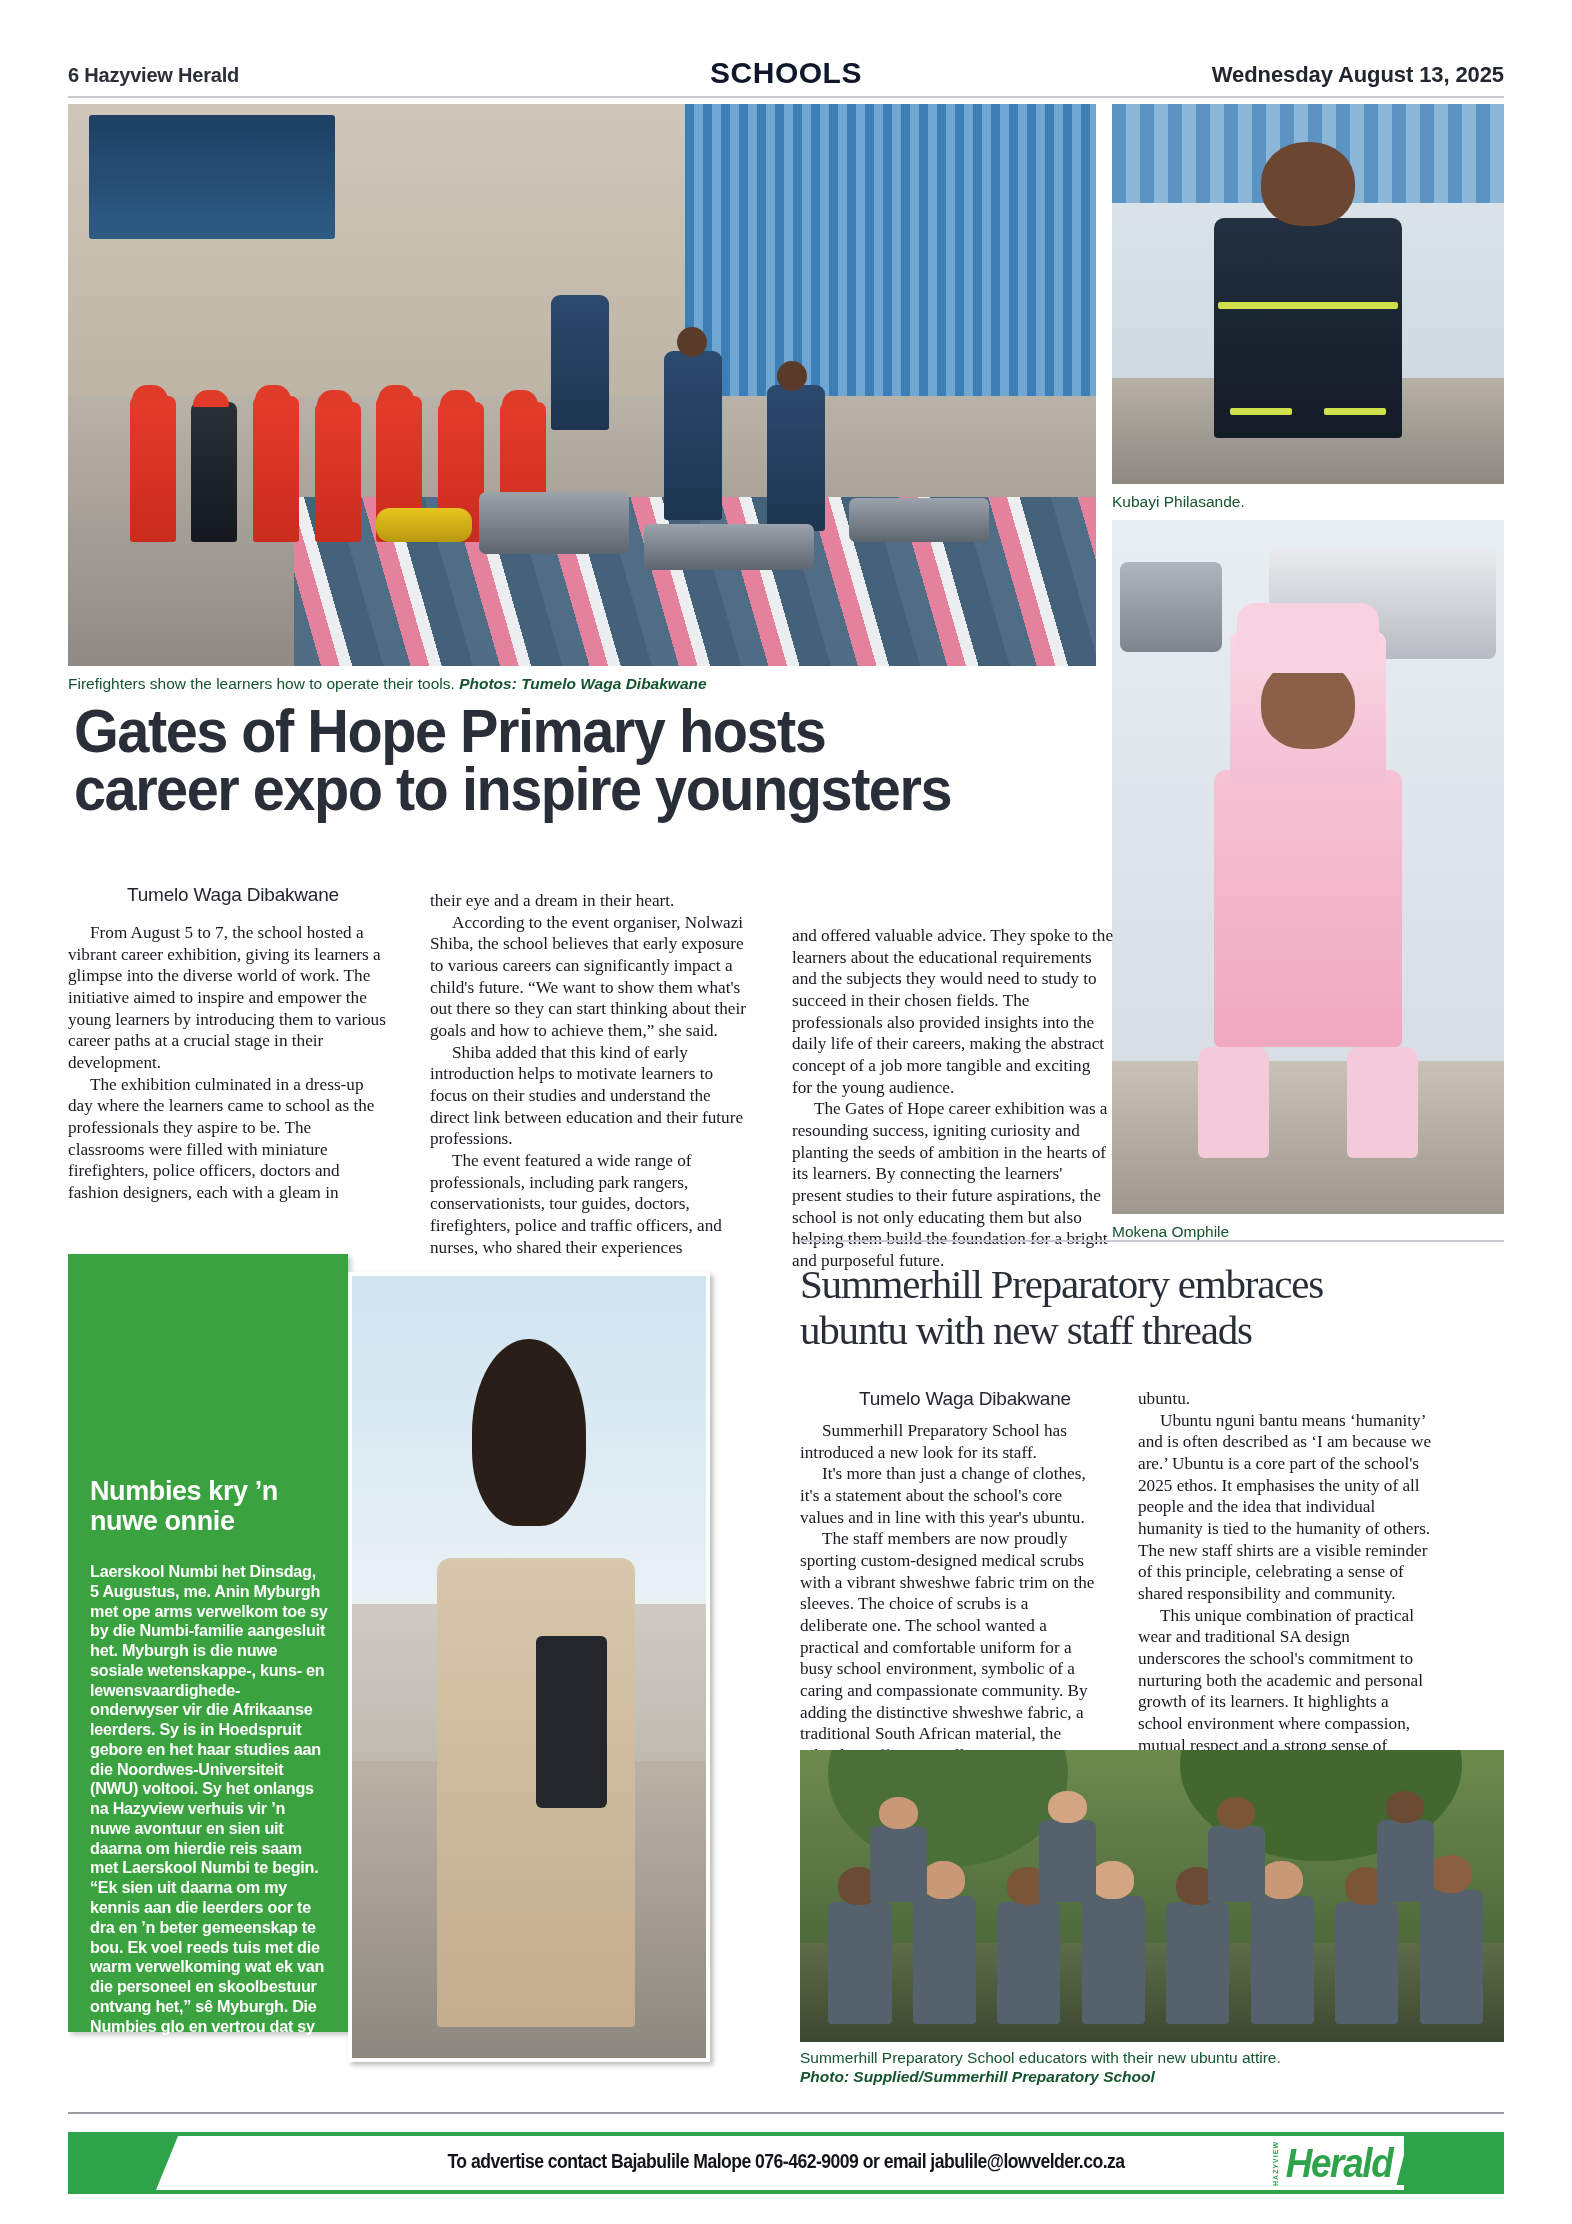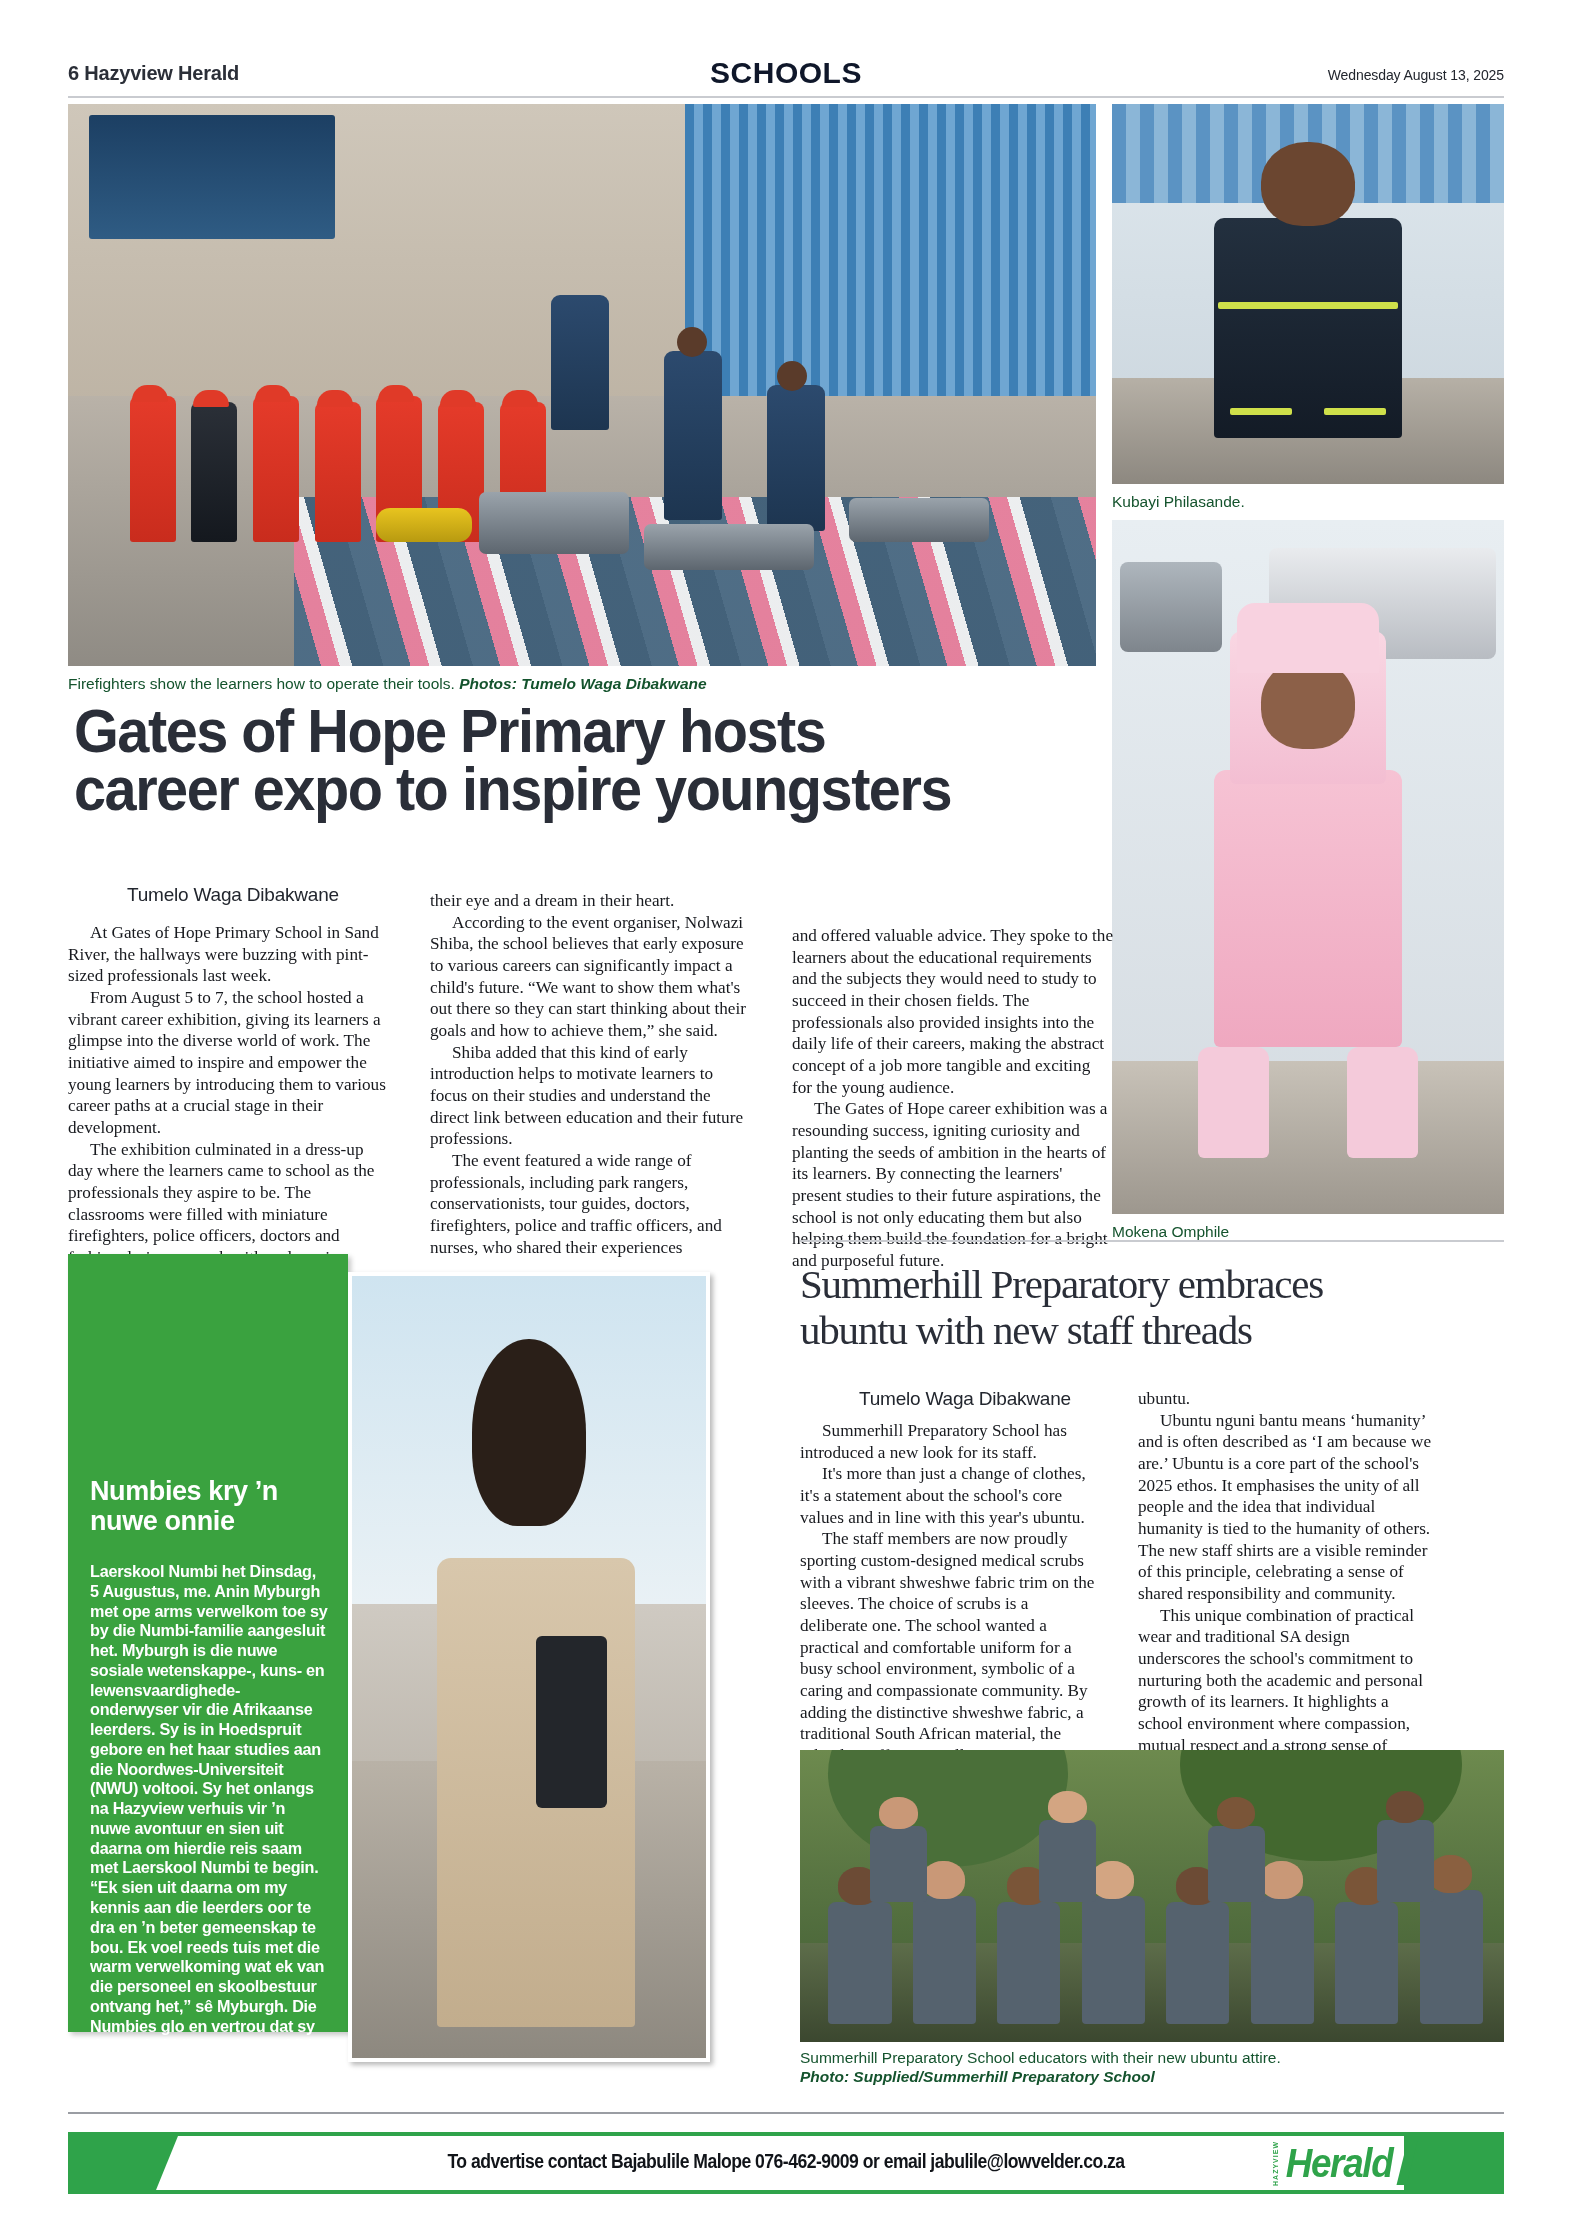--- a/index.html
+++ b/index.html
@@ -17,21 +17,21 @@
     display: flex; align-items: baseline; justify-content: space-between;
   }
   .folio {
     font-size: 20px; font-weight: bold; color: #2b2f38; letter-spacing: -0.2px;
   }
   .section-word {
     position: absolute; left: 50%; transform: translateX(-50%); top: -6px;
     font-size: 30px; font-weight: bold; color: #0f172a; letter-spacing: 0.5px;
   }
   .issue-date {
-    font-size: 14px; font-weight: normal; color: #22262e; letter-spacing: -0.1px;
+    font-size: 22px; font-weight: bold; color: #22262e; letter-spacing: -0.1px;
   }
   .rule-top {
     position: absolute; left: 68px; top: 96px; width: 1436px; height: 2px;
     background: #c9cbd0;
   }
 
   
   .photo { position: absolute; overflow: hidden; background: #cfd6dd; }
   .cap {
     position: absolute; font-size: 15.5px; color: #14532d; line-height: 1.25;
@@ -282,21 +282,20 @@
   <div class="cap" id="cap-mokena">Mokena Omphile</div>
 
   <div class="headline-main">
     <span>Gates of Hope Primary hosts</span>
     <span>career expo to inspire youngsters</span>
   </div>
 
   <div class="byline" id="byline-1">Tumelo Waga Dibakwane</div>
 
   <div class="bodycol" id="c1">
-    <p>At Gates of Hope Primary School in Sand River, the hallways were buzzing with pint-sized professionals last week.</p>
     <p>From August 5 to 7, the school hosted a vibrant career exhibition, giving its learners a glimpse into the diverse world of work. The initiative aimed to inspire and empower the young learners by introducing them to various career paths at a crucial stage in their development.</p>
     <p>The exhibition culminated in a dress-up day where the learners came to school as the professionals they aspire to be. The classrooms were filled with miniature firefighters, police officers, doctors and fashion designers, each with a gleam in</p>
   </div>
   <div class="bodycol" id="c2">
     <p style="text-indent:0">their eye and a dream in their heart.</p>
     <p>According to the event organiser, Nolwazi Shiba, the school believes that early exposure to various careers can significantly impact a child's future. “We want to show them what's out there so they can start thinking about their goals and how to achieve them,” she said.</p>
     <p>Shiba added that this kind of early introduction helps to motivate learners to focus on their studies and understand the direct link between education and their future professions.</p>
     <p>The event featured a wide range of professionals, including park rangers, conservationists, tour guides, doctors, firefighters, police and traffic officers, and nurses, who shared their experiences</p>
   </div>
   <div class="bodycol" id="c3">

